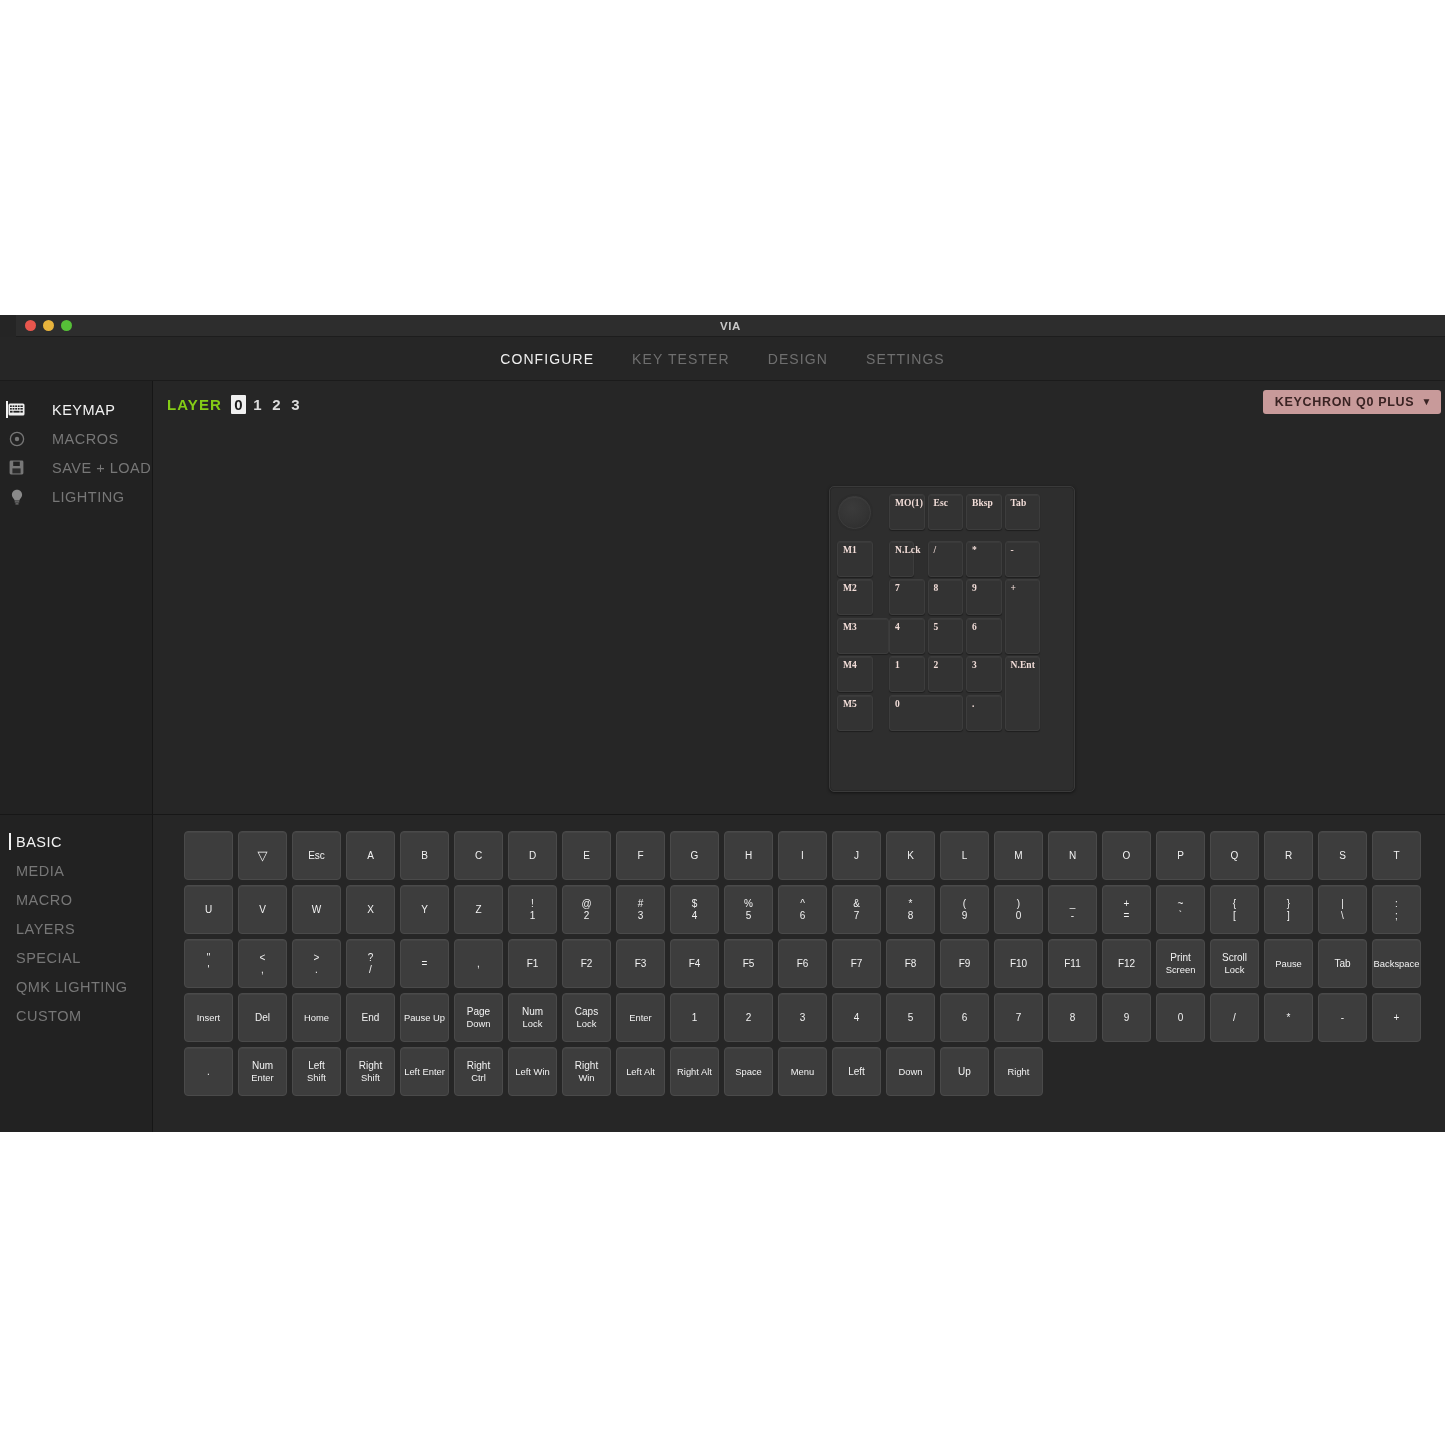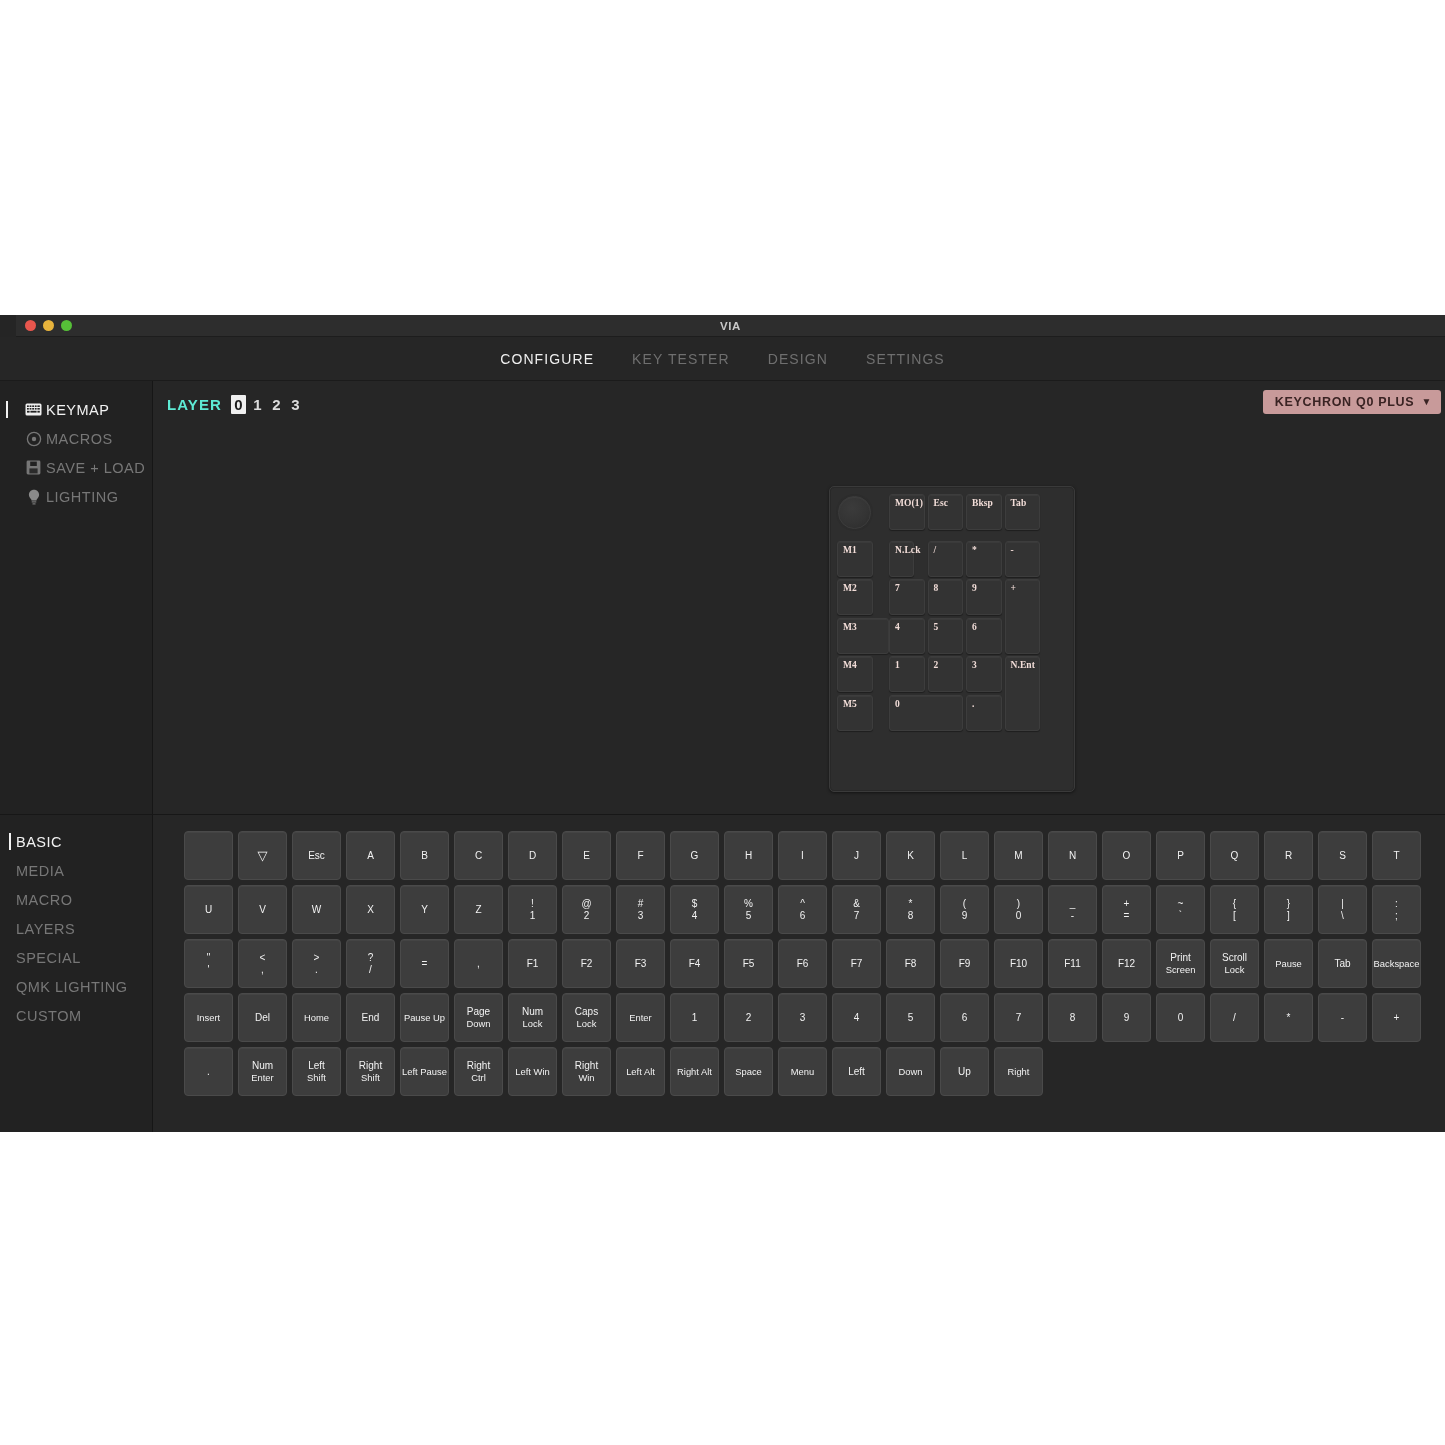--- a/index.html
+++ b/index.html
@@ -106,23 +106,23 @@
   .sidebar {
     width: 153px;
     flex: 0 0 153px;
     background: #222222;
     border-right: 1px solid #161616;
     padding-top: 14px;
   }
   .side-item {
     display: flex;
     align-items: center;
-    gap: 4px;
+    gap: 27px;
     height: 29px;
-    padding-left: 25px;
+    padding-left: 8px;
     font-size: 14.5px;
     letter-spacing: 0.5px;
     color: #777777;
     cursor: pointer;
     position: relative;
   }
   .side-item.active { color: #f2f2f2; }
   .side-item.active::before {
     content: "";
     position: absolute;
@@ -164,21 +164,21 @@
     position: absolute;
     left: 14px;
     top: 14px;
     display: flex;
     align-items: center;
     gap: 9px;
   }
   .layer-label {
     font-size: 15px;
     font-weight: bold;
-    color: #5eead4;
+    color: #84cc16;
     letter-spacing: 1.1px;
   }
   .layer-btn {
     font-size: 15px;
     font-weight: bold;
     color: #dcdcdc;
     width: 15px;
     text-align: center;
     cursor: pointer;
     padding: 1px 2px;
@@ -806,21 +806,21 @@
                 </div>
                 <div class="pkey">
                   <span class="tiny">Left</span>
                   <span class="wide">Shift</span>
                 </div>
                 <div class="pkey">
                   <span class="tiny">Right</span>
                   <span class="wide">Shift</span>
                 </div>
                 <div class="pkey">
-                  <span class="wide">Left Pause</span>
+                  <span class="wide">Left Enter</span>
                 </div>
                 <div class="pkey">
                   <span class="tiny">Right</span>
                   <span class="wide">Ctrl</span>
                 </div>
                 <div class="pkey">
                   <span class="wide">Left Win</span>
                 </div>
                 <div class="pkey">
                   <span class="tiny">Right</span>

